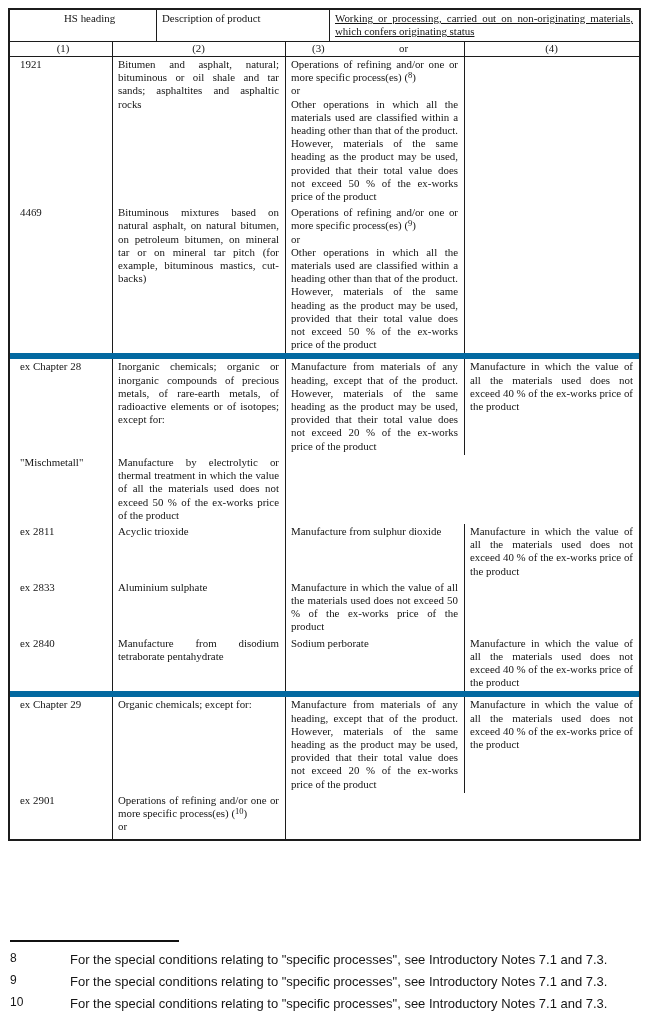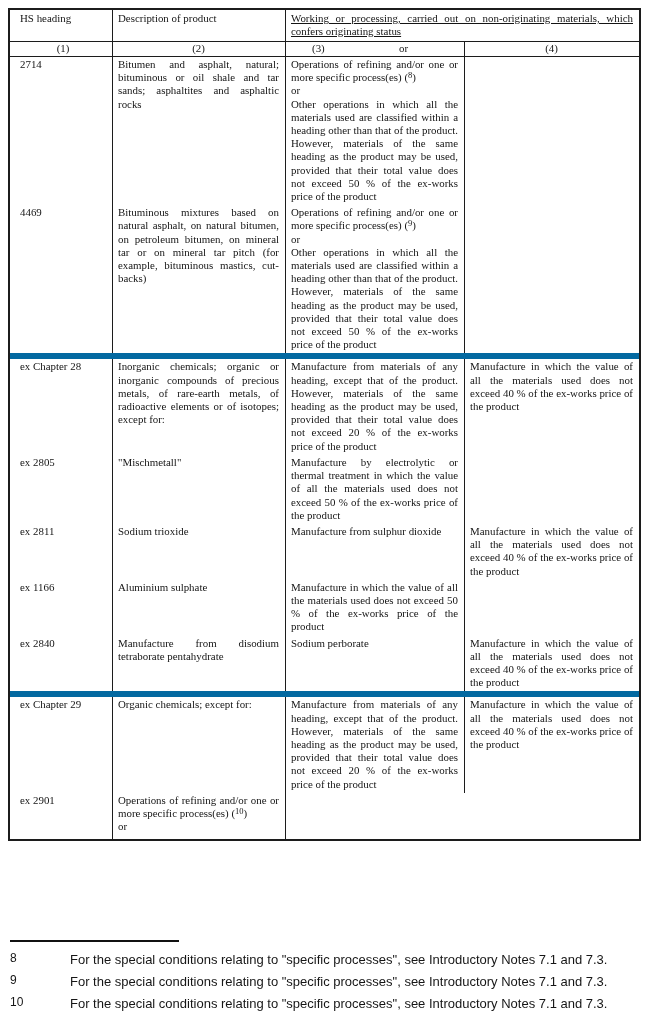--- a/index.html
+++ b/index.html
@@ -9,21 +9,21 @@
   .doc-table {
     position:absolute; left:8px; top:8px; width:633px;
     border:2px solid #1c1c1c;
     font-family:"Liberation Serif", serif;
     font-size:10.9px; line-height:13.2px; color:#141414;
     box-sizing:border-box;
   }
   .row { display:grid; grid-template-columns:102px 173px 179px 1fr; }
   .cell { border-left:1.5px solid #1c1c1c; padding:1px 6px 2px 5px; overflow:hidden; }
   .row > .cell:first-child { border-left:none; padding-left:10px; }
-  .header1 { border-bottom:1.5px solid #1c1c1c; }
+  .header1 { border-bottom:1.5px solid #1c1c1c;padding-left:44px; }
   .header1 .cell { min-height:27px; padding-top:2px; }
   .c34 { grid-column:3 / 5;text-decoration:underline; }
   .header2 { border-bottom:1.5px solid #1c1c1c; }
   .header2 .cell { height:13px; text-align:center; padding-top:0; padding-bottom:1px; }
   .sub3 { position:relative; text-align:left !important; }
   .s3  { position:absolute; left:26px; top:0; }
   .sOr { position:absolute; left:113px; top:0; }
   .group + .group { border-top:6px solid #0369a1; }
   .j { text-align:justify; }
   .para { margin:0; }
@@ -61,21 +61,21 @@
         <span class="s3">(3)</span>
         <span class="sOr">or</span>
       </div>
       <div class="cell">(4)</div>
     </div>
 
     <div id="table-groups">
         <div class="group">
           <div class="row">
             <div class="cell">
-              <div class="para">2714</div>
+              <div class="para">1921</div>
             </div>
             <div class="cell j">
               <div class="para">Bitumen and asphalt, natural; bituminous or oil shale and tar sands; asphaltites and asphaltic rocks</div>
             </div>
             <div class="cell j">
               <div class="para">Operations of refining and/or one or more specific process(es) (<sup>8</sup>)</div>
               <div class="para">or</div>
               <div class="para">Other operations in which all the materials used are classified within a heading other than that of the product. However, materials of the same heading as the product may be used, provided that their total value does not exceed 50 % of the ex-works price of the product</div>
             </div>
             <div class="cell j"></div>
@@ -104,48 +104,45 @@
               <div class="para">Inorganic chemicals; organic or inorganic compounds of precious metals, of rare-earth metals, of radioactive elements or of isotopes; except for:</div>
             </div>
             <div class="cell j">
               <div class="para">Manufacture from materials of any heading, except that of the product. However, materials of the same heading as the product may be used, provided that their total value does not exceed 20 % of the ex-works price of the product</div>
             </div>
             <div class="cell j">
               <div class="para">Manufacture in which the value of all the materials used does not exceed 40 % of the ex-works price of the product</div>
             </div>
           </div>
           <div class="row">
-            <div class="cell">
-              <div class="para">ex 2805</div>
-            </div>
             <div class="cell j">
               <div class="para">"Mischmetall"</div>
             </div>
             <div class="cell j">
               <div class="para">Manufacture by electrolytic or thermal treatment in which the value of all the materials used does not exceed 50 % of the ex-works price of the product</div>
             </div>
             <div class="cell j"></div>
           </div>
           <div class="row">
             <div class="cell">
               <div class="para">ex 2811</div>
             </div>
             <div class="cell j">
-              <div class="para">Sodium trioxide</div>
+              <div class="para">Acyclic trioxide</div>
             </div>
             <div class="cell j">
               <div class="para">Manufacture from sulphur dioxide</div>
             </div>
             <div class="cell j">
               <div class="para">Manufacture in which the value of all the materials used does not exceed 40 % of the ex-works price of the product</div>
             </div>
           </div>
           <div class="row">
             <div class="cell">
-              <div class="para">ex 1166</div>
+              <div class="para">ex 2833</div>
             </div>
             <div class="cell j">
               <div class="para">Aluminium sulphate</div>
             </div>
             <div class="cell j">
               <div class="para">Manufacture in which the value of all the materials used does not exceed 50 % of the ex-works price of the product</div>
             </div>
             <div class="cell j"></div>
           </div>
           <div class="row">

